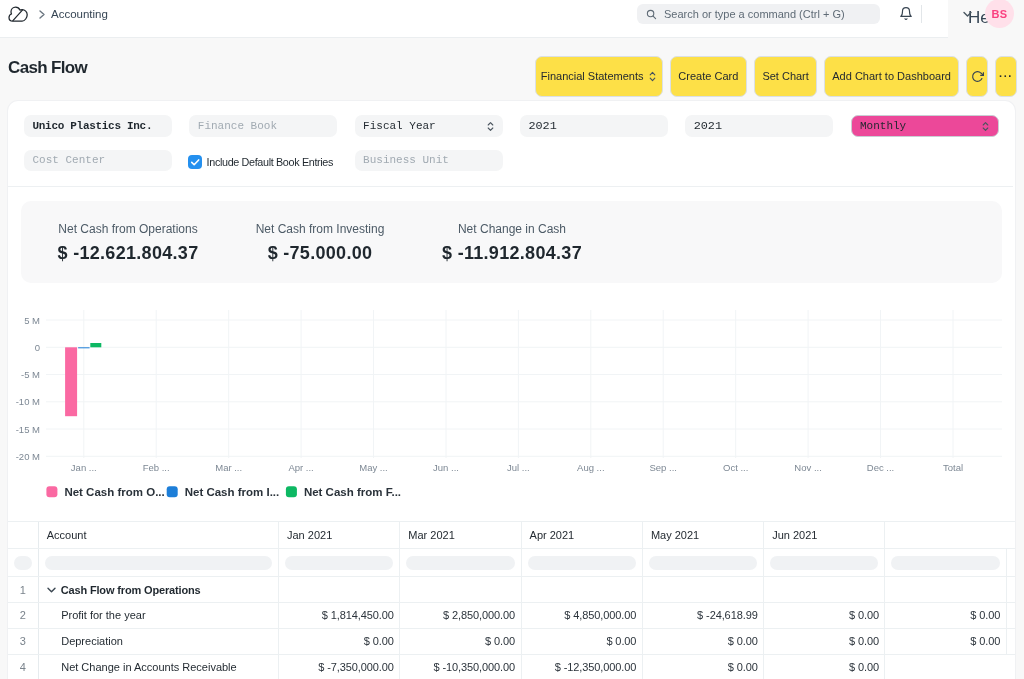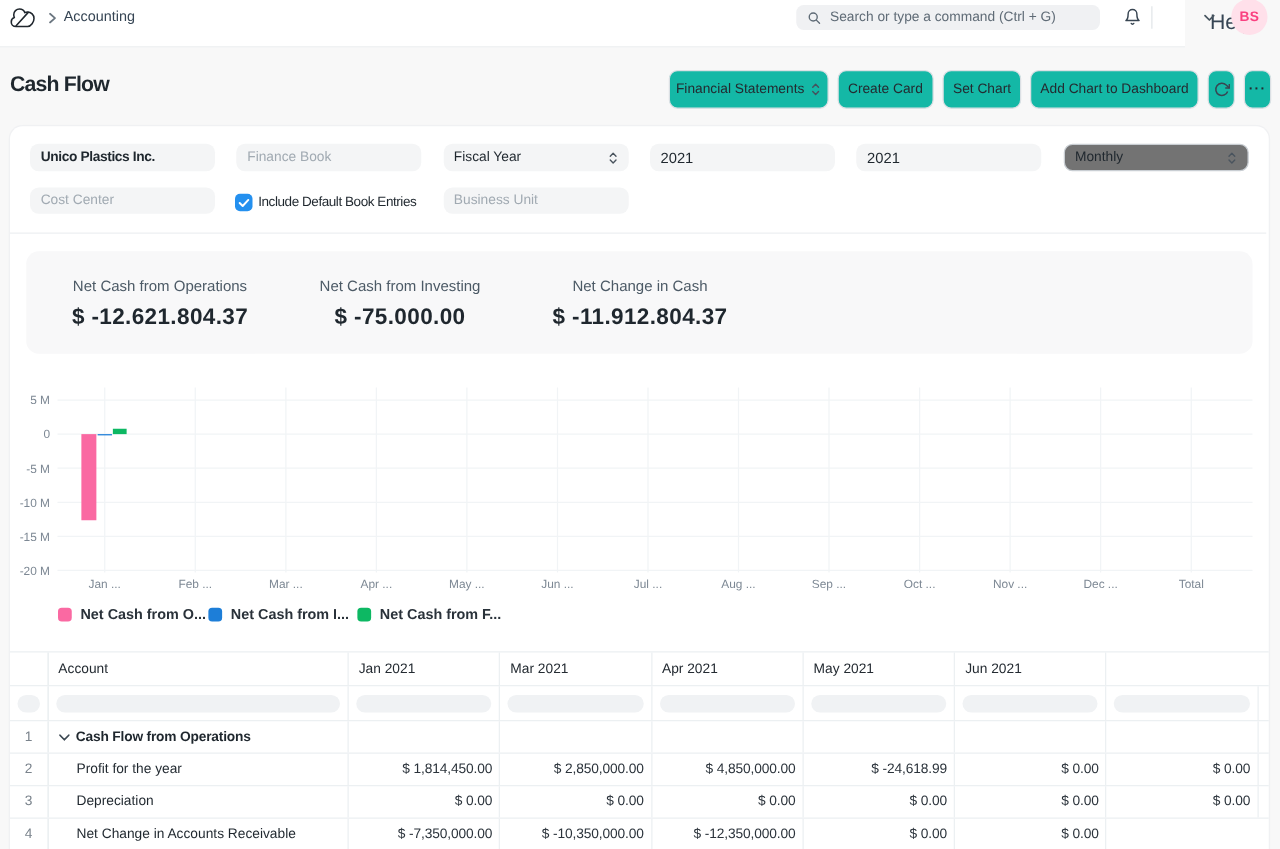--- a/index.html
+++ b/index.html
@@ -14,34 +14,34 @@
   background:#f0f1f3; border-radius:6px; color:#5f6b76; font-size:11px;
   display:flex; align-items:center; padding-left:9px; }
 #navdivider { position:absolute; left:921px; top:5px; width:1px; height:18px; background:#e2e6e9; }
 #helptxt { position:absolute; left:968px; top:8px; font-size:17px; color:#364554; }
 #avatar { position:absolute; left:985px; top:-1px; width:29px; height:29px; border-radius:50%;
   background:#ffe0ea; color:#fa4080; font-weight:bold; font-size:11px;
   display:flex; align-items:center; justify-content:center; letter-spacing:.3px; }
 
 #title { position:absolute; left:8px; top:55px; font-size:17px; letter-spacing:-0.65px; font-weight:bold; color:#1f272e; line-height:25px;}
 #btnrow { position:absolute; right:7px; top:55.7px; display:flex; gap:7px; }
-.btn { height:31px; background:#14b8a6; border:1px solid #dbe0e4; border-radius:7px;
+.btn { height:41px; background:#fde047; border:1px solid #dbe0e4; border-radius:7px;
   font-size:11px; color:#242a30; display:flex; align-items:center; justify-content:center;
   white-space:nowrap; }
 .btn.icononly { width:22px; }
 
 #card { position:absolute; left:8px; top:101px; width:1007px; height:600px;
   background:#fff; border-radius:10px;
   box-shadow:0 0 0 1px #f0f1f3, 0 .5px 2px rgba(25,39,52,.04); }
 
 .finput { position:absolute; width:148px; height:21.5px; background:#f4f5f6; border-radius:7px;
-  font-size:11px; display:flex; align-items:center; padding:0 8.5px; color:#1f272e; }
+  font-size:11px; display:flex; align-items:center; padding:0 8.5px; color:#1f272e;font-family:Liberation Mono, monospace; }
 .finput .ph { color:#a1aab2; }
 .fselect { justify-content:space-between; }
-#monthly { background:#737373; border:1px solid #c9ced3; }
+#monthly { background:#ec4899; border:1px solid #c9ced3; }
 #fsep { position:absolute; left:0; top:85px; width:1005px; height:1px; background:#edf0f2; }
 
 #summary { position:absolute; left:13px; top:99.5px; width:981px; height:82px;
   background:#f8f8f9; border-radius:10px; display:flex; padding-left:11px; padding-top:21px; }
 .sitem { width:192px; text-align:center; }
 .sitem .slabel { font-size:12px; color:#4c5a66; }
 .sitem .sval { font-size:18px; font-weight:bold; color:#1f272e; margin-top:7px; letter-spacing:.3px; }
 
 #rtable { position:absolute; left:0; top:420.4px; width:1007px; }
 #rtable .trow { display:flex; border-bottom:1px solid #ecf0f2; }

